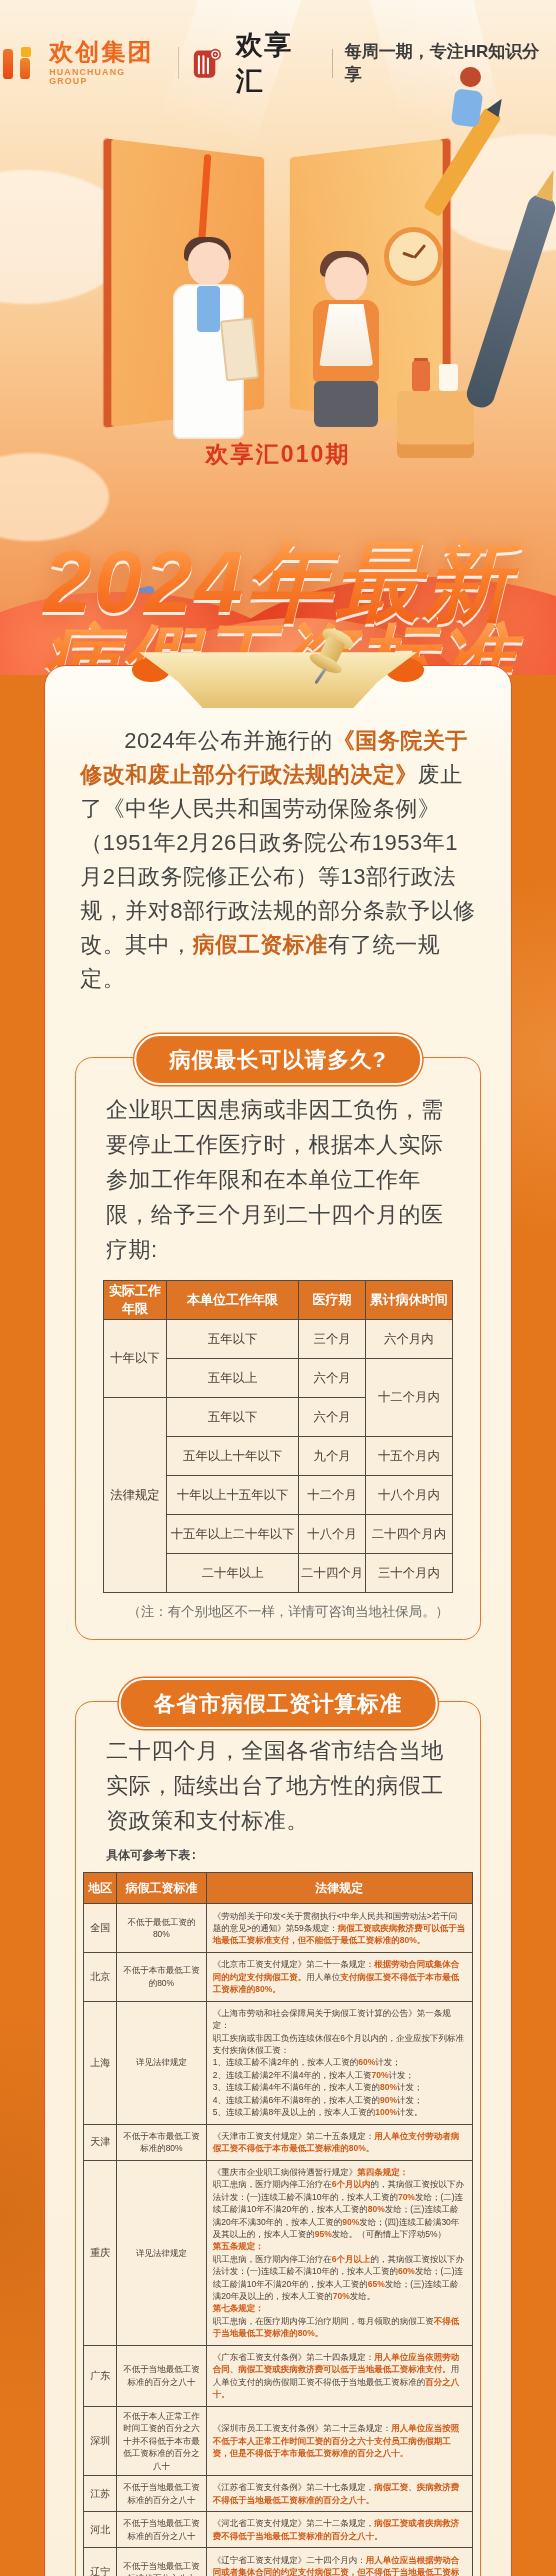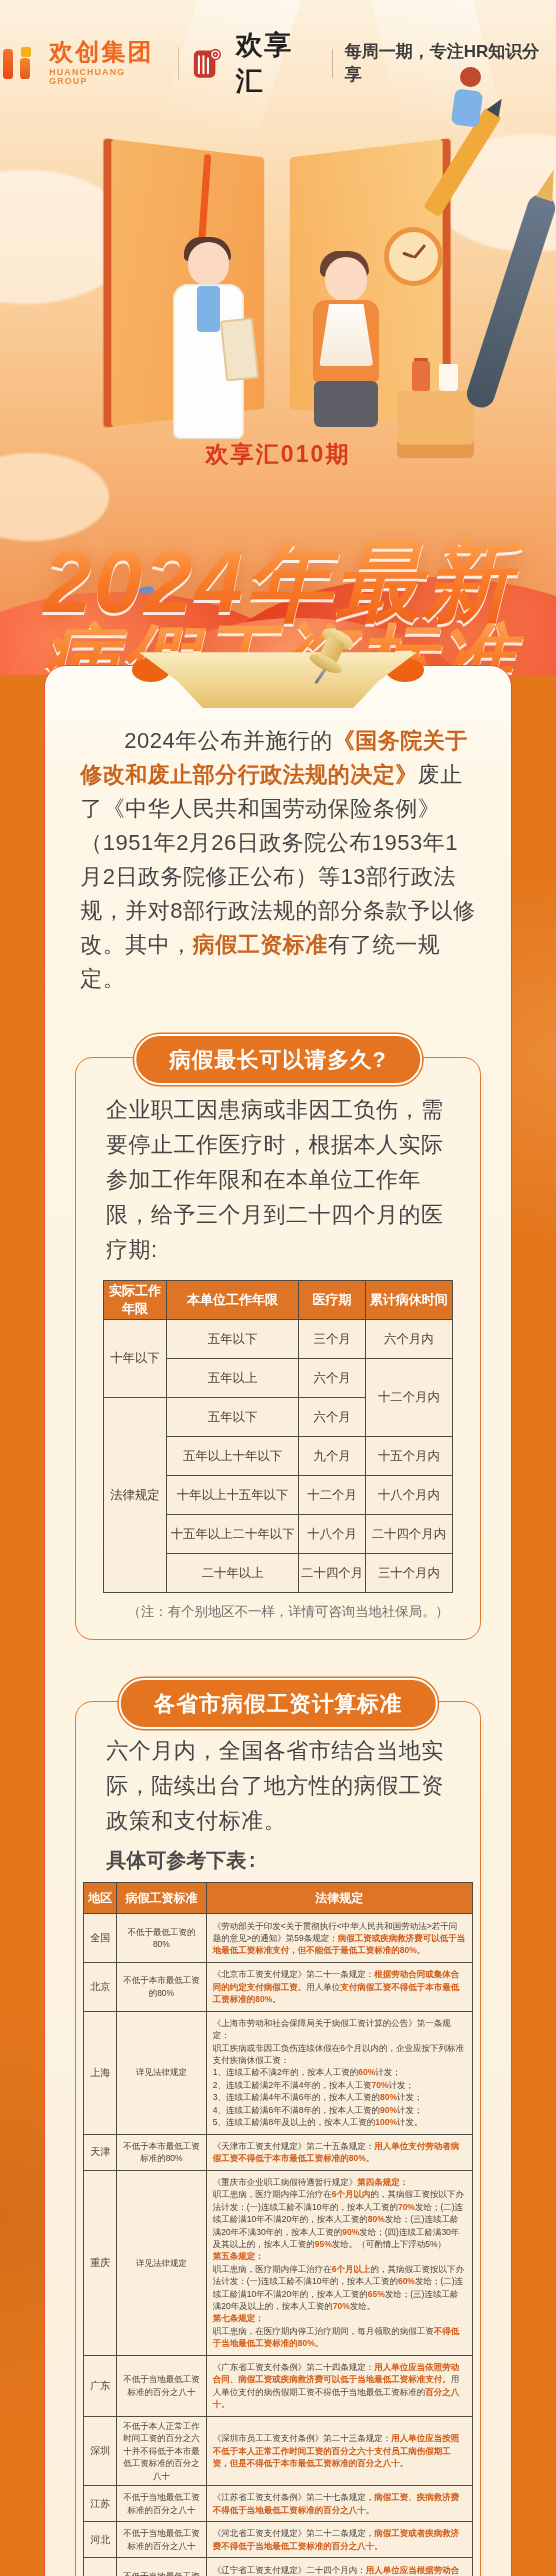--- a/index.html
+++ b/index.html
@@ -103,21 +103,21 @@
   .hl{color:#C8641E;font-weight:800;}
 
   .card-inner{position:relative;border:1.5px solid #E4752B;border-radius:17.5px;margin-top:61px;background:rgba(253,244,227,.6);}
   .sec1{padding:34px 27px 17.5px;}
   .sec2{padding:31px 7.2px 13.4px;}
   .pill{position:absolute;top:-24px;left:50%;transform:translateX(-50%);white-space:nowrap;
         background:#E4741F;color:#FFF;font-size:21.6px;font-weight:800;letter-spacing:1px;
         padding:9.3px 33px;border-radius:36px;border:2.6px solid #FFF;box-shadow:0 0 0 1.5px #E4741F;}
   .body-text{margin:0 3.1px 13.4px;font-size:22px;line-height:35px;color:#454545;letter-spacing:0.5px;}
   .sec2 .body-text{margin:0 23px 9.3px;}
-  .hint{margin:0 23px 8.2px;font-size:20px;color:#4A4A4A;font-weight:600;font-family:Liberation Mono, monospace;}
+  .hint{margin:0 23px 8.2px;font-size:12px;color:#4A4A4A;font-weight:600;font-family:Liberation Mono, monospace;}
 
   table{border-collapse:collapse;width:100%;}
   .med-table{margin:3.1px auto 0;}
   .med-table th{background:#DE7526;color:#FFF;font-size:13px;font-weight:700;height:36px;border:1px solid #4E4A44;}
   .med-table td{background:#FAEEDC;color:#4A4038;font-size:12.4px;text-align:center;height:36px;border:1px solid #4E4A44;}
   .note{margin:10.3px 4.1px 0;text-align:right;font-size:13.4px;color:#6E6E6E;}
 
   .prov-table th{background:#DE7526;color:#FFF;font-size:12px;font-weight:700;height:28px;border:1px solid #4E4A44;}
   .prov-table td{background:#FAEEDC;border:1px solid #4E4A44;color:#4A4038;vertical-align:middle;}
   .prov-table td.region{width:8.5%;font-size:10px;text-align:center;}
@@ -270,21 +270,21 @@
             <td>二十四个月</td>
             <td>三十个月内</td>
           </tr>
         </tbody>
       </table>
       <p class="note">（注：有个别地区不一样，详情可咨询当地社保局。）</p>
     </div>
 
     <div class="card-inner sec2">
       <div class="pill">各省市病假工资计算标准</div>
-      <p class="body-text">六个月内，全国各省市结合当地实际，陆续出台了地方性的病假工资政策和支付标准。</p>
+      <p class="body-text">二十四个月，全国各省市结合当地实际，陆续出台了地方性的病假工资政策和支付标准。</p>
       <p class="hint">具体可参考下表:</p>
       <table class="prov-table">
         <thead>
           <tr>
             <th style="width:8.5%">地区</th>
             <th style="width:23%">病假工资标准</th>
             <th style="width:68.5%">法律规定</th>
           </tr>
         </thead>
         <tbody>

